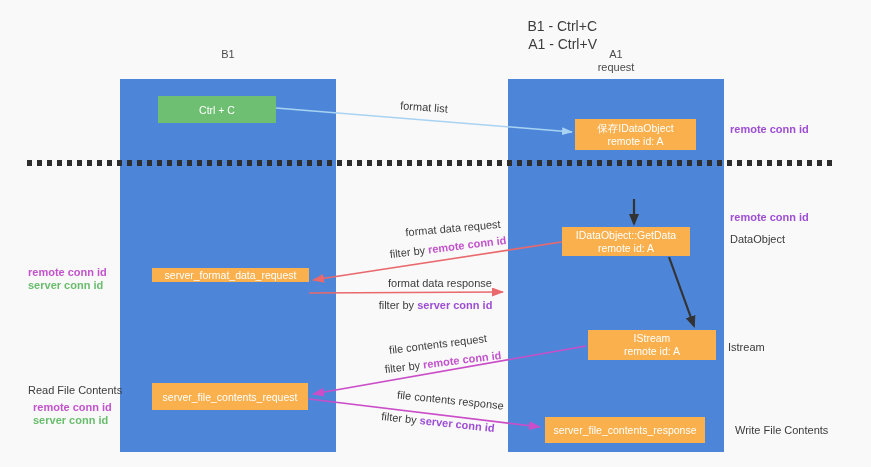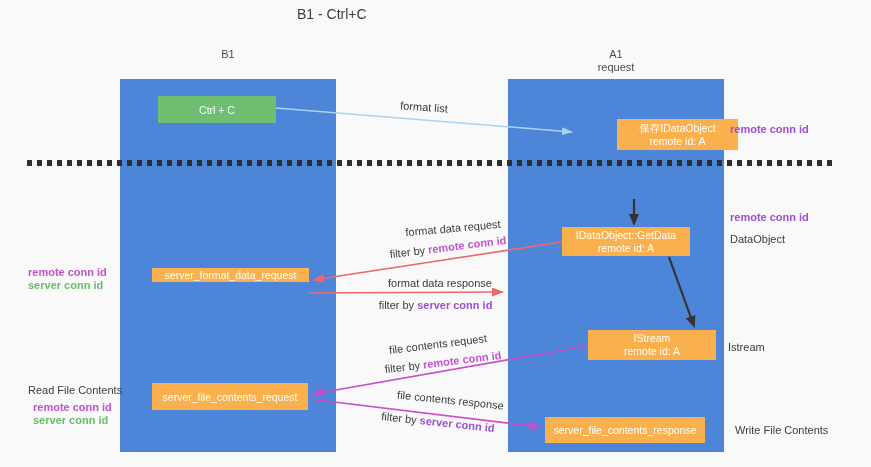--- a/index.html
+++ b/index.html
@@ -1,18 +1,18 @@
 <!DOCTYPE html>
 <html><head>
 <meta charset="utf-8">
 <style>
   html,body{margin:0;padding:0;}
   body{background:#f9f9f9;font-family:"Liberation Sans", sans-serif;}
   .stage{position:relative;width:871px;height:467px;background:#f9f9f9;overflow:hidden;}
-  .title{position:absolute;left:297px;top:5px;width:300px;text-align:left;
+  .title{position:absolute;left:297px;top:17px;width:300px;text-align:right;
          font-size:14px;line-height:18px;color:#3d3d3d;}
   .lane-header{position:absolute;top:48px;width:216px;text-align:center;
                font-size:11px;line-height:13px;color:#4b4b4b;}
   .lane{position:absolute;top:79px;width:216px;height:373px;background:#4d86d8;z-index:1;}
   svg.edges{position:absolute;left:0;top:0;z-index:2;}
   .box{position:absolute;z-index:3;display:flex;align-items:center;justify-content:center;
        color:#fff;text-align:center;font-size:10.5px;}
   .box.two{flex-direction:column;line-height:13px;}
   .orange{background:#f9b04d;}
   .greenbox{background:#6ebf72;}
@@ -26,20 +26,21 @@
   .rn7{transform:rotate(-7deg);}
   .r6{transform:rotate(6deg);}
 </style>
 </head>
 <body>
 
 <div class="stage">
 
   <div class="title">
     <div>B1 - Ctrl+C</div>
+    <div>A1 - Ctrl+V</div>
   </div>
 
   <div class="lane-header" style="left:120px;">
     <div>B1</div>
   </div>
   <div class="lane-header" style="left:508px;">
     <div>A1</div>
     <div>request</div>
   </div>
 
@@ -68,21 +69,21 @@
     <line x1="568" y1="241" x2="313" y2="280" stroke="#e9696c" stroke-width="1.6" marker-end="url(#mh-red)"></line>
     <line x1="309" y1="293" x2="503" y2="292" stroke="#e9696c" stroke-width="1.6" marker-end="url(#mh-red)"></line>
     <line x1="586" y1="346" x2="313" y2="394" stroke="#cb4ec9" stroke-width="1.6" marker-end="url(#mh-pink)"></line>
     <line x1="309" y1="399" x2="540" y2="427" stroke="#cb4ec9" stroke-width="1.6" marker-end="url(#mh-pink)"></line>
   </svg>
 
   <div class="box greenbox" style="left:158px;top:96px;width:118px;height:27px;">
     <span>Ctrl + C</span>
   </div>
 
-  <div class="box orange two" style="left:575px;top:119px;width:121px;height:31px;margin-left:42px;">
+  <div class="box orange two" style="left:575px;top:119px;width:121px;height:31px;">
     <div>保存IDataObject</div>
     <div>remote id: A</div>
   </div>
 
 
   <div class="box orange two" style="left:562px;top:227px;width:128px;height:29px;">
     <div>IDataObject::GetData</div>
     <div>remote id: A</div>
   </div>
 

